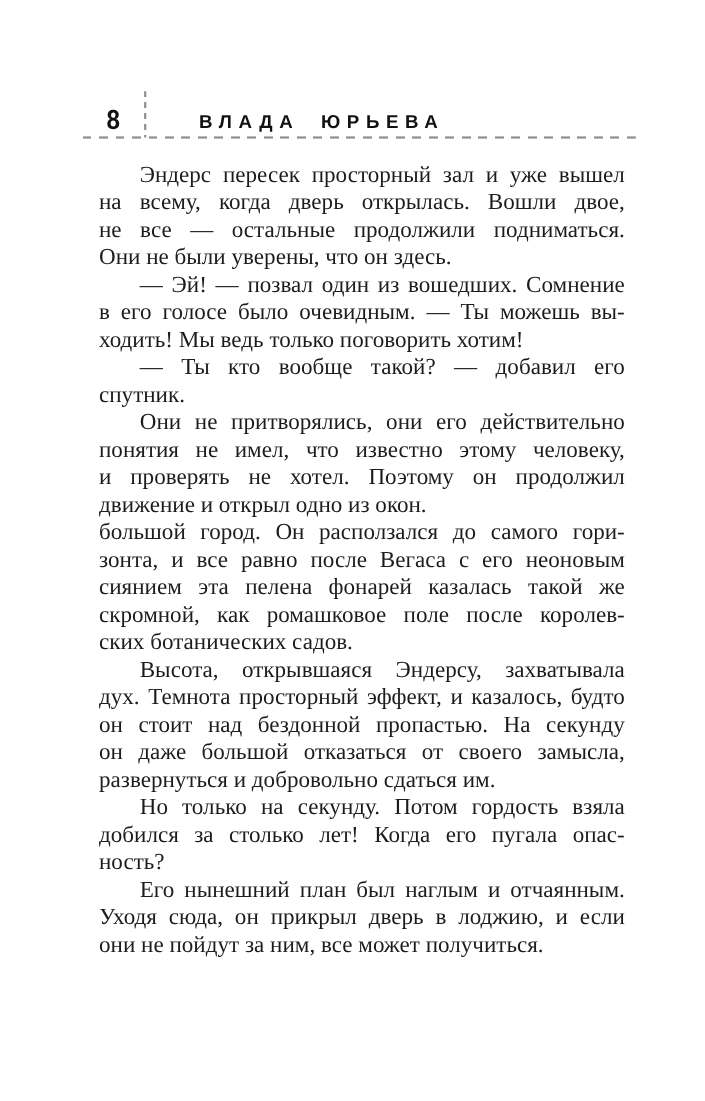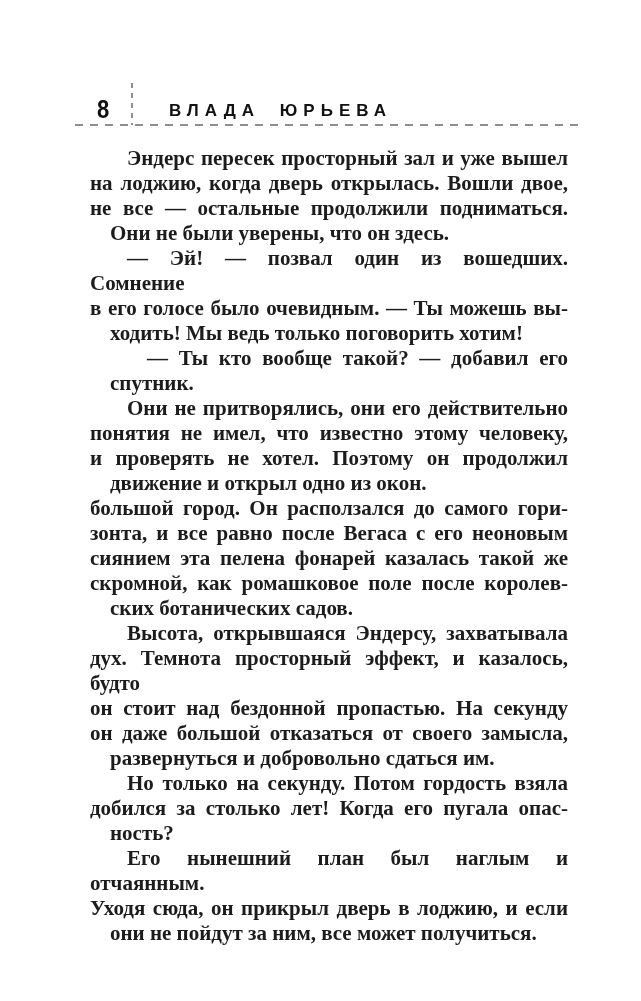--- a/index.html
+++ b/index.html
@@ -35,21 +35,21 @@
     padding-bottom: 3px;
     transform: scaleX(0.88);
     transform-origin: center bottom;
   }
   .vsep {
     width: 2px;
     height: 42px;
     background: repeating-linear-gradient(180deg, #8e8e8e 0 5px, transparent 5px 10px);
   }
   .running-title {
-    margin-left: 36px;
+    margin-left: 48px;
     font-size: 17px;
     font-weight: 700;
     letter-spacing: 6px;
     word-spacing: 9px;
     line-height: 1;
     padding-bottom: 6px;
     white-space: nowrap;
   }
   .rule {
     position: absolute;
@@ -61,57 +61,55 @@
   }
   
   .text {
     position: absolute;
     left: 90px;
     top: 146px;
     width: 478px;
     font-size: 21px;
     line-height: 25px;
     color: #1c1c1c;
-    font-weight: bold;
   }
   .paragraph {
     margin: 0;
     padding: 0;
   }
   .line {
     display: block;
     text-align: justify;
     text-align-last: justify;
     white-space: normal;
   }
   .line.first {
     text-indent: 37px;
   }
   .line.last {
     text-align-last: left;
-    margin-left: 20px;
   }
 </style>
 </head>
 <body>
 
 <div class="page">
 
   <div class="header">
     <span class="page-num">8</span>
     <span class="vsep"></span>
     <span class="running-title">ВЛАДА ЮРЬЕВА</span>
   </div>
 
   <div class="rule"></div>
 
   <main class="text" id="body-text">
       <p class="paragraph">
         <span class="line first">Эндерс пересек просторный зал и уже вышел</span>
-        <span class="line">на лоджию, когда дверь открылась. Вошли двое,</span>
+        <span class="line">на всему, когда дверь открылась. Вошли двое,</span>
         <span class="line">не все — остальные продолжили подниматься.</span>
         <span class="line last">Они не были уверены, что он здесь.</span>
       </p>
       <p class="paragraph">
         <span class="line first">— Эй! — позвал один из вошедших. Сомнение</span>
         <span class="line">в его голосе было очевидным. — Ты можешь вы-</span>
         <span class="line last">ходить! Мы ведь только поговорить хотим!</span>
       </p>
       <p class="paragraph">
         <span class="line first last">— Ты кто вообще такой? — добавил его спутник.</span>

